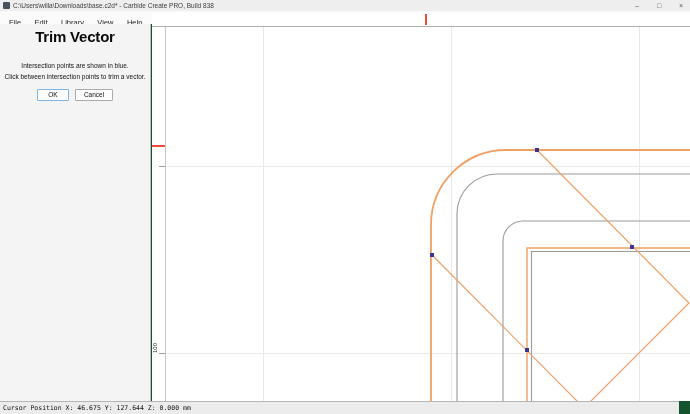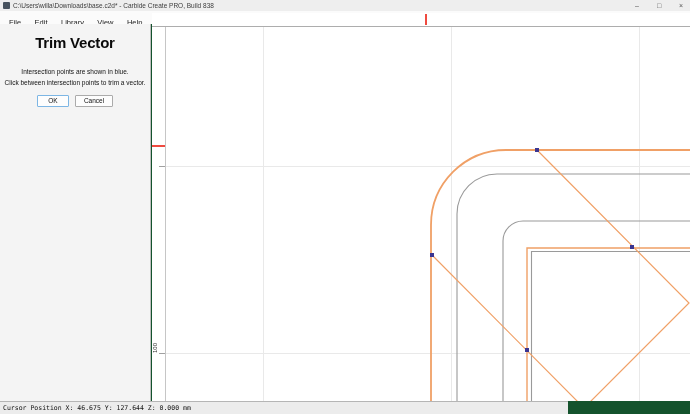--- a/index.html
+++ b/index.html
@@ -12,41 +12,41 @@
   .title-text{position:absolute;left:13px;top:1px;font-size:6.5px;line-height:9px;color:#3c3c3c;white-space:nowrap;}
   .win-controls{position:absolute;right:4px;top:0;height:11px;display:flex;gap:12px;align-items:center;}
   .win-btn{font-size:7px;color:#555;line-height:11px;width:10px;text-align:center;cursor:default;}
   
   .menubar{position:absolute;left:0;top:11px;width:690px;height:13px;background:#fbfbfb;}
   .menu-item{display:inline-block;font-size:7.5px;color:#222;line-height:13px;margin-left:9px;}
   .menu-item::first-letter{text-decoration:underline;}
   
   .panel{position:absolute;left:0;top:24px;width:150px;height:377px;background:#f4f4f4;
          border-right:1px solid #bdbdbd;}
-  .panel-title{margin-top:10px;text-align:center;font-size:15px;font-weight:bold;color:#0a0a0a;letter-spacing:-.2px;}
+  .panel-title{margin-top:4px;text-align:center;font-size:15px;font-weight:bold;color:#0a0a0a;letter-spacing:-.2px;}
   .panel-instructions{margin-top:15px;text-align:center;font-size:6.5px;line-height:11px;color:#111;}
   .btn-row{margin-top:7px;display:flex;justify-content:center;gap:6px;}
   .btn{height:12px;font-size:6.5px;line-height:10px;background:#fdfdfd;border-radius:1px;
        text-align:center;color:#111;padding:0;}
   .btn-ok{width:32px;border:1px solid #7db6e4;}
   .btn-cancel{width:38px;border:1px solid #ababab;}
   
   .ruler-top{position:absolute;left:152px;top:13px;width:538px;height:13px;background:#ffffff;
              border-bottom:1px solid #adadad;}
   .cursor-tick-x{position:absolute;top:1px;width:2px;height:11px;background:var(--cursor-red,#ef4a3f);}
   .ruler-left{position:absolute;left:152px;top:27px;width:13px;height:374px;background:#ffffff;
               border-right:1px solid #c6c6c6;}
   .cursor-tick-y{position:absolute;left:0;width:13px;height:2px;background:var(--cursor-red,#ef4a3f);}
   .tick-y{position:absolute;right:0;width:6px;height:1px;background:#a0a0a0;}
   .ruler-label{position:absolute;left:-5px;font-size:6px;color:#333;transform:rotate(-90deg);
                width:16px;text-align:center;letter-spacing:0;}
   
   .canvas{position:absolute;left:166px;top:27px;width:524px;height:374px;background:#ffffff;}
   
-  .statusbar{position:absolute;left:0;top:401px;width:568px;height:13px;background:#ececec;
+  .statusbar{position:absolute;left:0;top:401px;width:679px;height:13px;background:#ececec;
              border-top:1px solid #b5b5b5;box-sizing:border-box;}
   .status-text{position:absolute;left:3px;top:2px;font-family:"DejaVu Sans Mono",monospace;
                font-size:6.5px;color:#111;white-space:nowrap;}
   svg{display:block;}
   .gridline{stroke:var(--grid,#e9e9e9);stroke-width:1;shape-rendering:crispEdges;}
   .vec-orange{stroke:var(--vector-orange,#f0a066);fill:none;}
   .vec-gray{stroke:var(--vector-gray,#9a9a9a);fill:none;}
   .dot{fill:var(--intersection-blue,#3b3590);}
 </style>
 </head>

